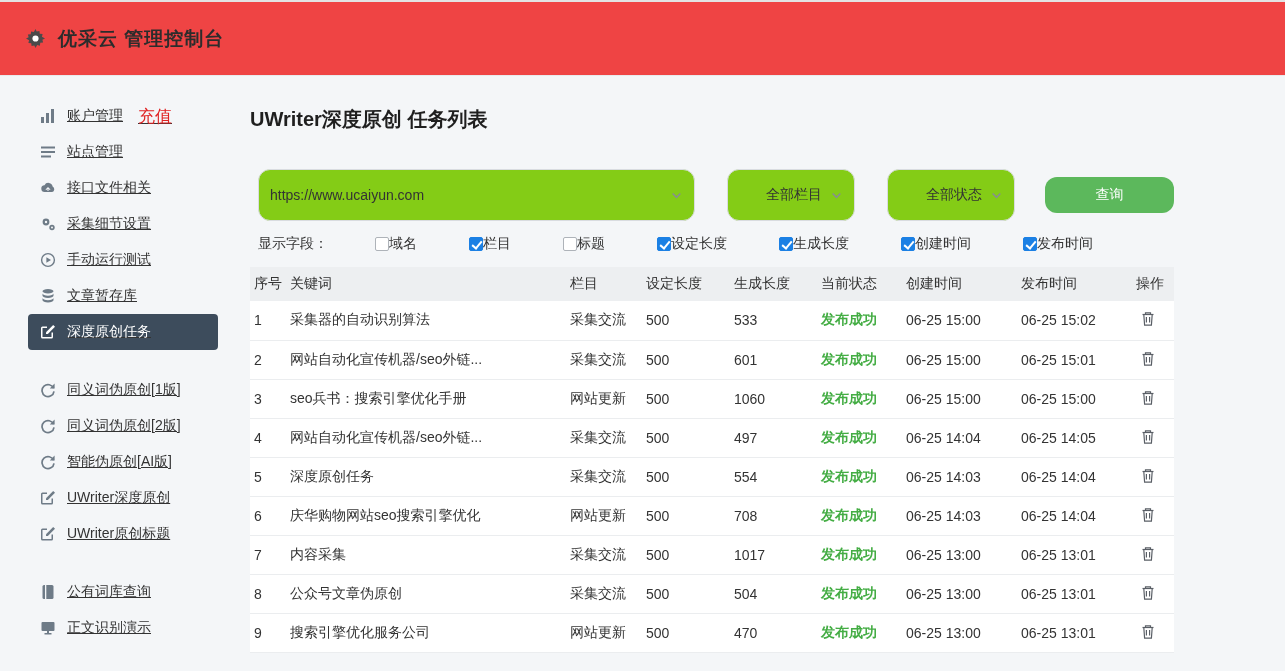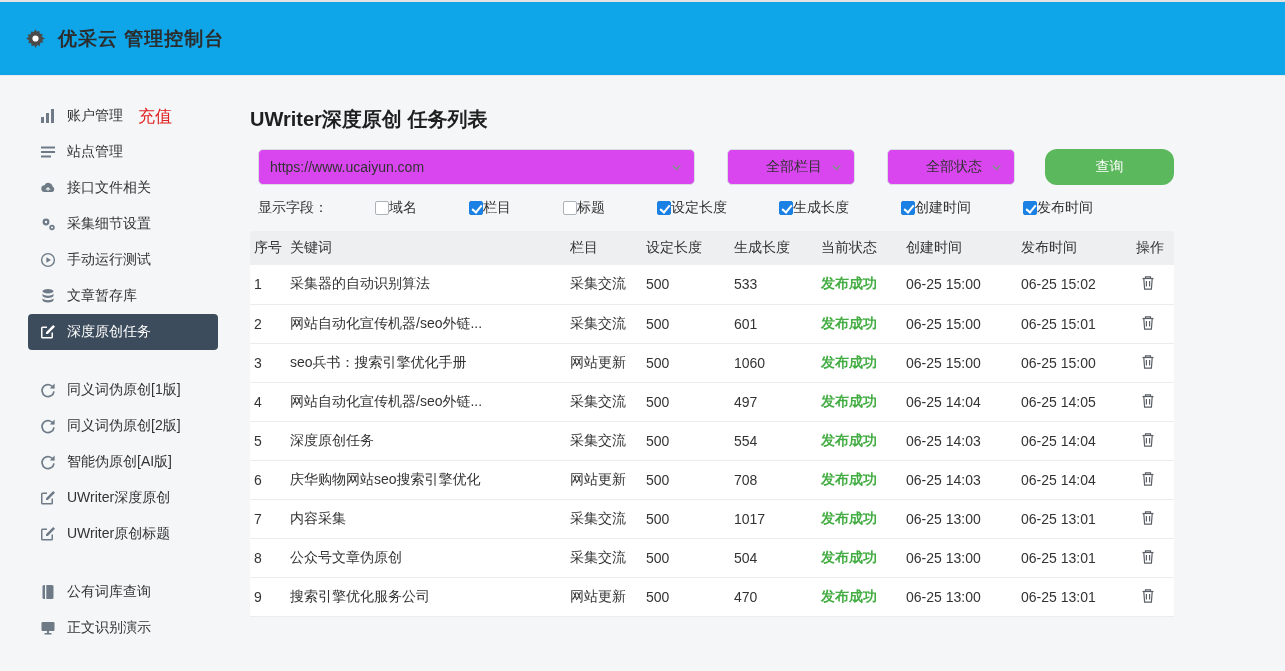--- a/index.html
+++ b/index.html
@@ -8,50 +8,50 @@
     overflow: hidden;
     background: #f4f6f8;
     font-family: "Liberation Sans", "DejaVu Sans", sans-serif;
     font-size: 14px;
     color: #333;
   }
   .icon svg { width:100%; height:100%; display:block; }
 
   
   .topbar {
-    height: 76px; background:#0ea5e9;
+    height: 76px; background:#ef4444;
     border-top: 2px solid #e3e3e3;
     border-bottom: 1px solid #e8eaec;
     display:flex; align-items:center; gap:13px; padding-left:26px;
   }
   .topbar .gear { width:19px; height:19px; color:#4a4a4a; }
   .topbar h1 { font-size:19px; font-weight:600; color:#2c2c2c; letter-spacing:1px; }
 
   .layout { display:flex; height:594px; }
 
   
-  .sidebar { width:250px; flex-shrink:0; padding-top:22px; }
+  .sidebar { width:250px; flex-shrink:0; padding-top:22px;text-decoration:underline; }
   .side-group { margin-bottom:22px; }
   .side-item {
     display:flex; align-items:center; height:36px; gap:11px;
     margin:0 32px 0 28px; padding-left:12px; border-radius:4px;
     color:#333; cursor:pointer; white-space:nowrap;
   }
   .side-item .icon { width:16px; height:16px; color:#6e7b87; flex-shrink:0; }
   .side-item.active { background: var(--active-item-bg, #3d4c5c); color:#fff; }
   .side-item.active .icon { color:#fff; }
   .badge { color: var(--badge-red, #e02222); font-size:17px; margin-left:4px; }
 
   
   .content { flex:1; padding-top:30px; }
-  .page-title { font-size:20px; font-weight:700; color:#1f1f1f; margin-bottom:16px; }
+  .page-title { font-size:20px; font-weight:700; color:#1f1f1f; margin-bottom:36px; }
 
   .filter-row { display:flex; align-items:center; margin:0 0 14px 8px; }
   .select {
-    height:36px; background:#d946ef; border:1px solid #d9dce0; border-radius:5px;
+    height:52px; background:#84cc16; border:1px solid #d9dce0; border-radius:12px;
     display:flex; align-items:center; justify-content:space-between;
     padding:0 11px; color:#333; cursor:pointer;
   }
   .select.site { width:437px; }
   .select.small { width:128px; margin-left:32px;justify-content:flex-end; }
   .select .chev { width:13px; height:13px; color:#878c93; margin-left:8px; flex-shrink:0; }
   .query-btn {
     width:129px; height:36px; margin-left:30px;
     background: var(--accent-green, #5cb85c); color:#fff;
     border:none; border-radius:12px; font-size:14px; cursor:pointer;

